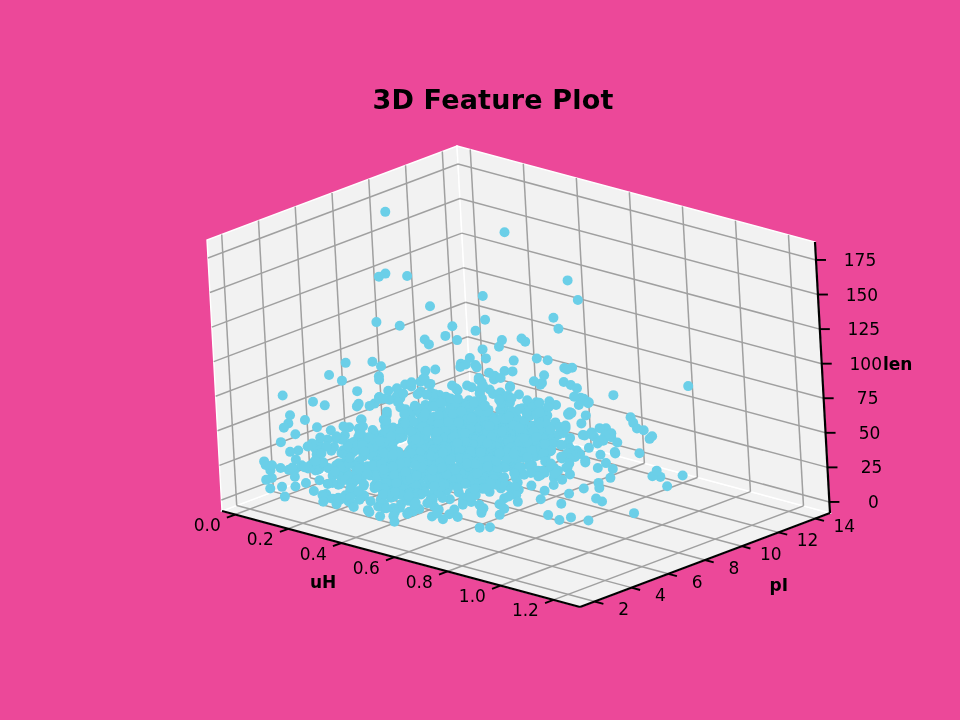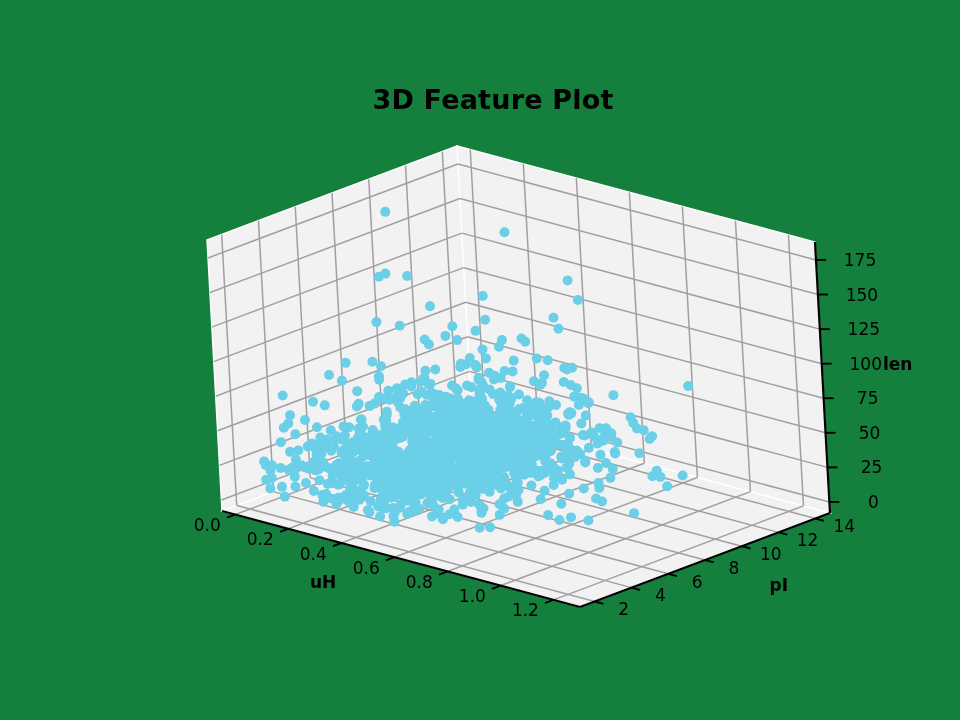--- a/index.html
+++ b/index.html
@@ -4,21 +4,21 @@
 <style>
   html, body {
     margin: 0;
     padding: 0;
     background: #ffffff;
   }
   #figure {
     position: relative;
     width: 960px;
     height: 720px;
-    background: #15803d;
+    background: #ec4899;
     font-family: "DejaVu Sans", "Liberation Sans", sans-serif;
     overflow: hidden;
   }
   #plot-title {
     position: absolute;
     left: 0;
     top: 84px;
     width: 960px;
     text-align: center;
     font-size: 27px;

